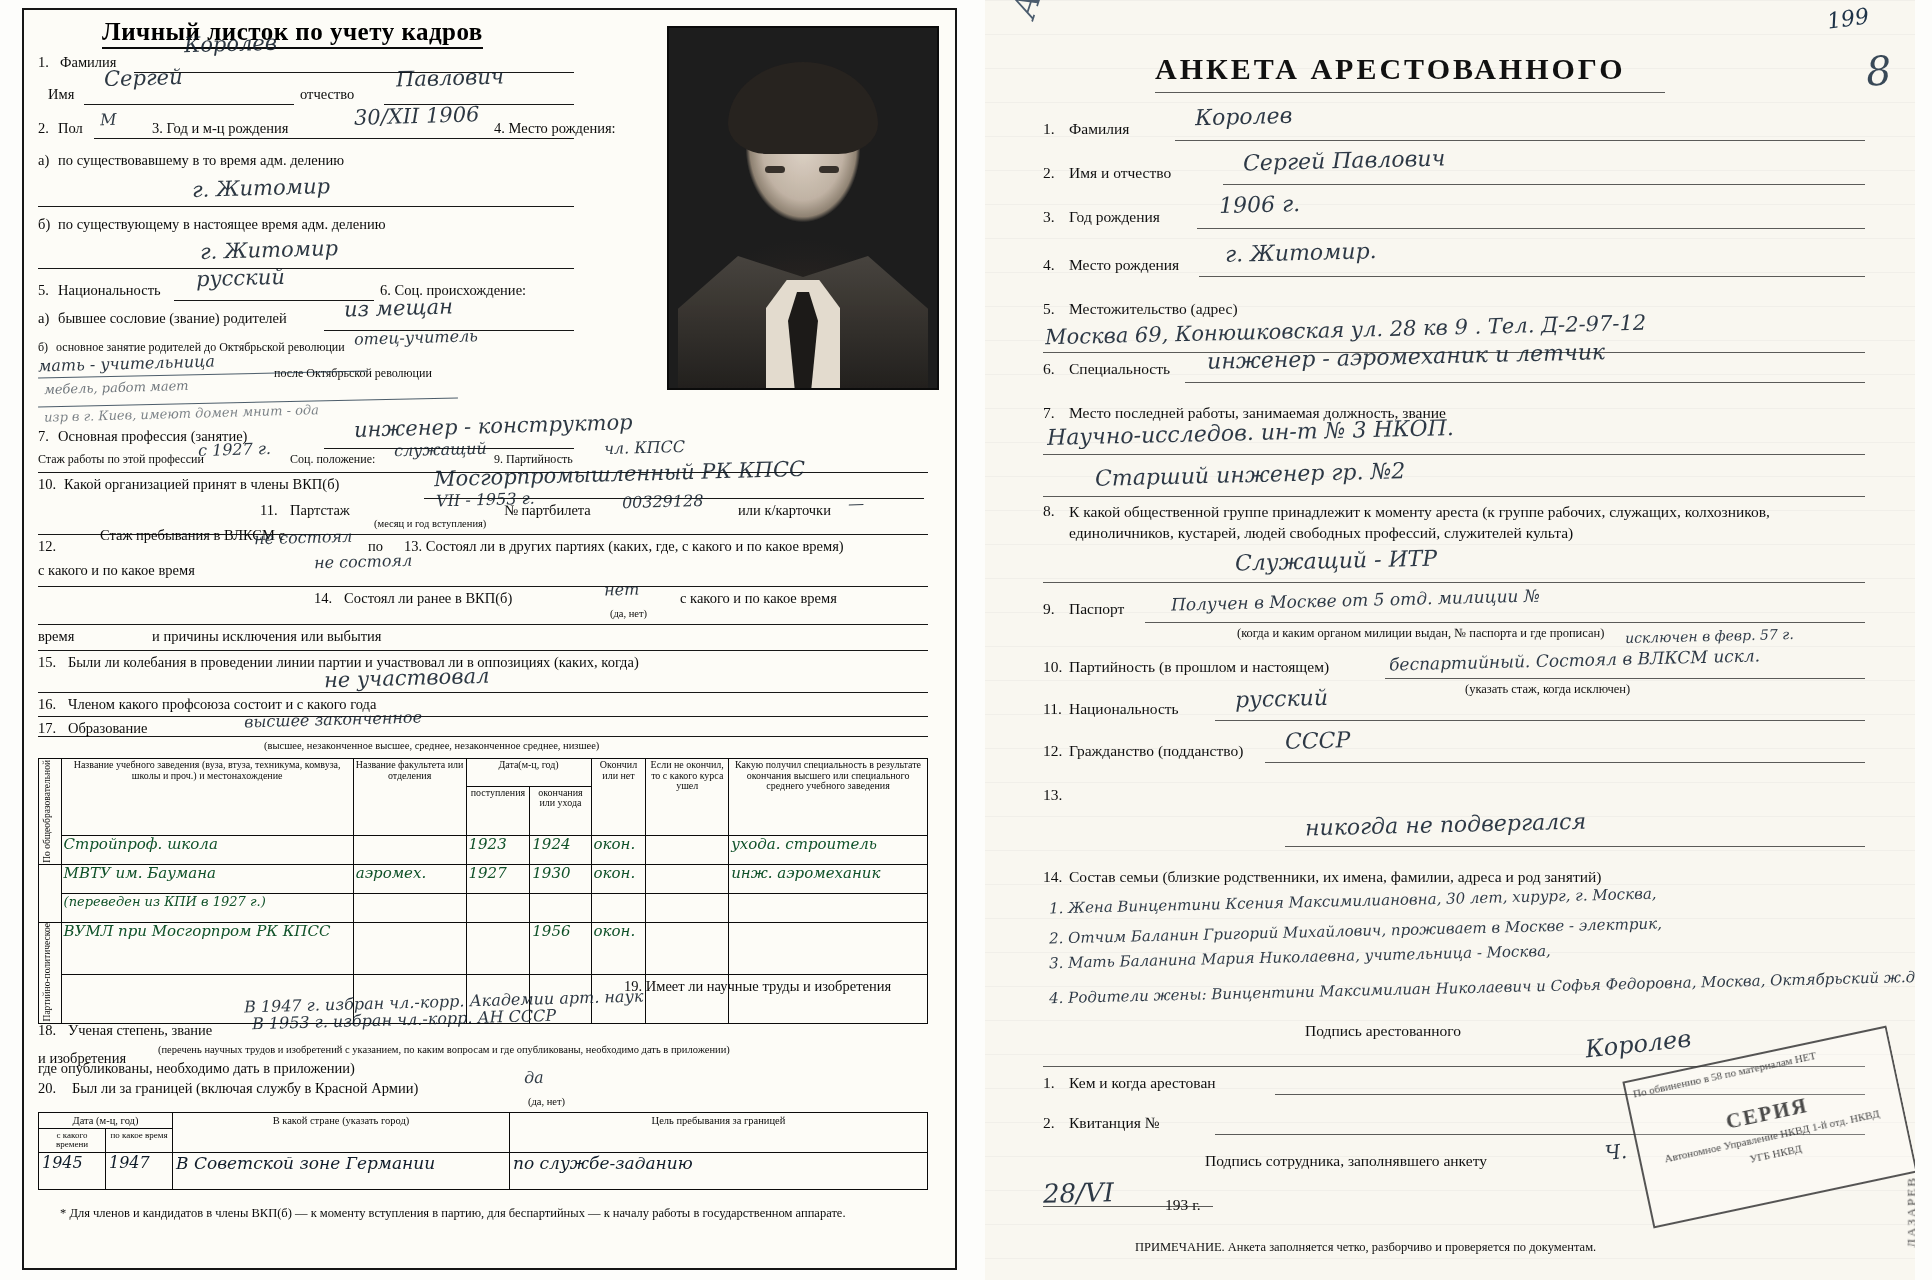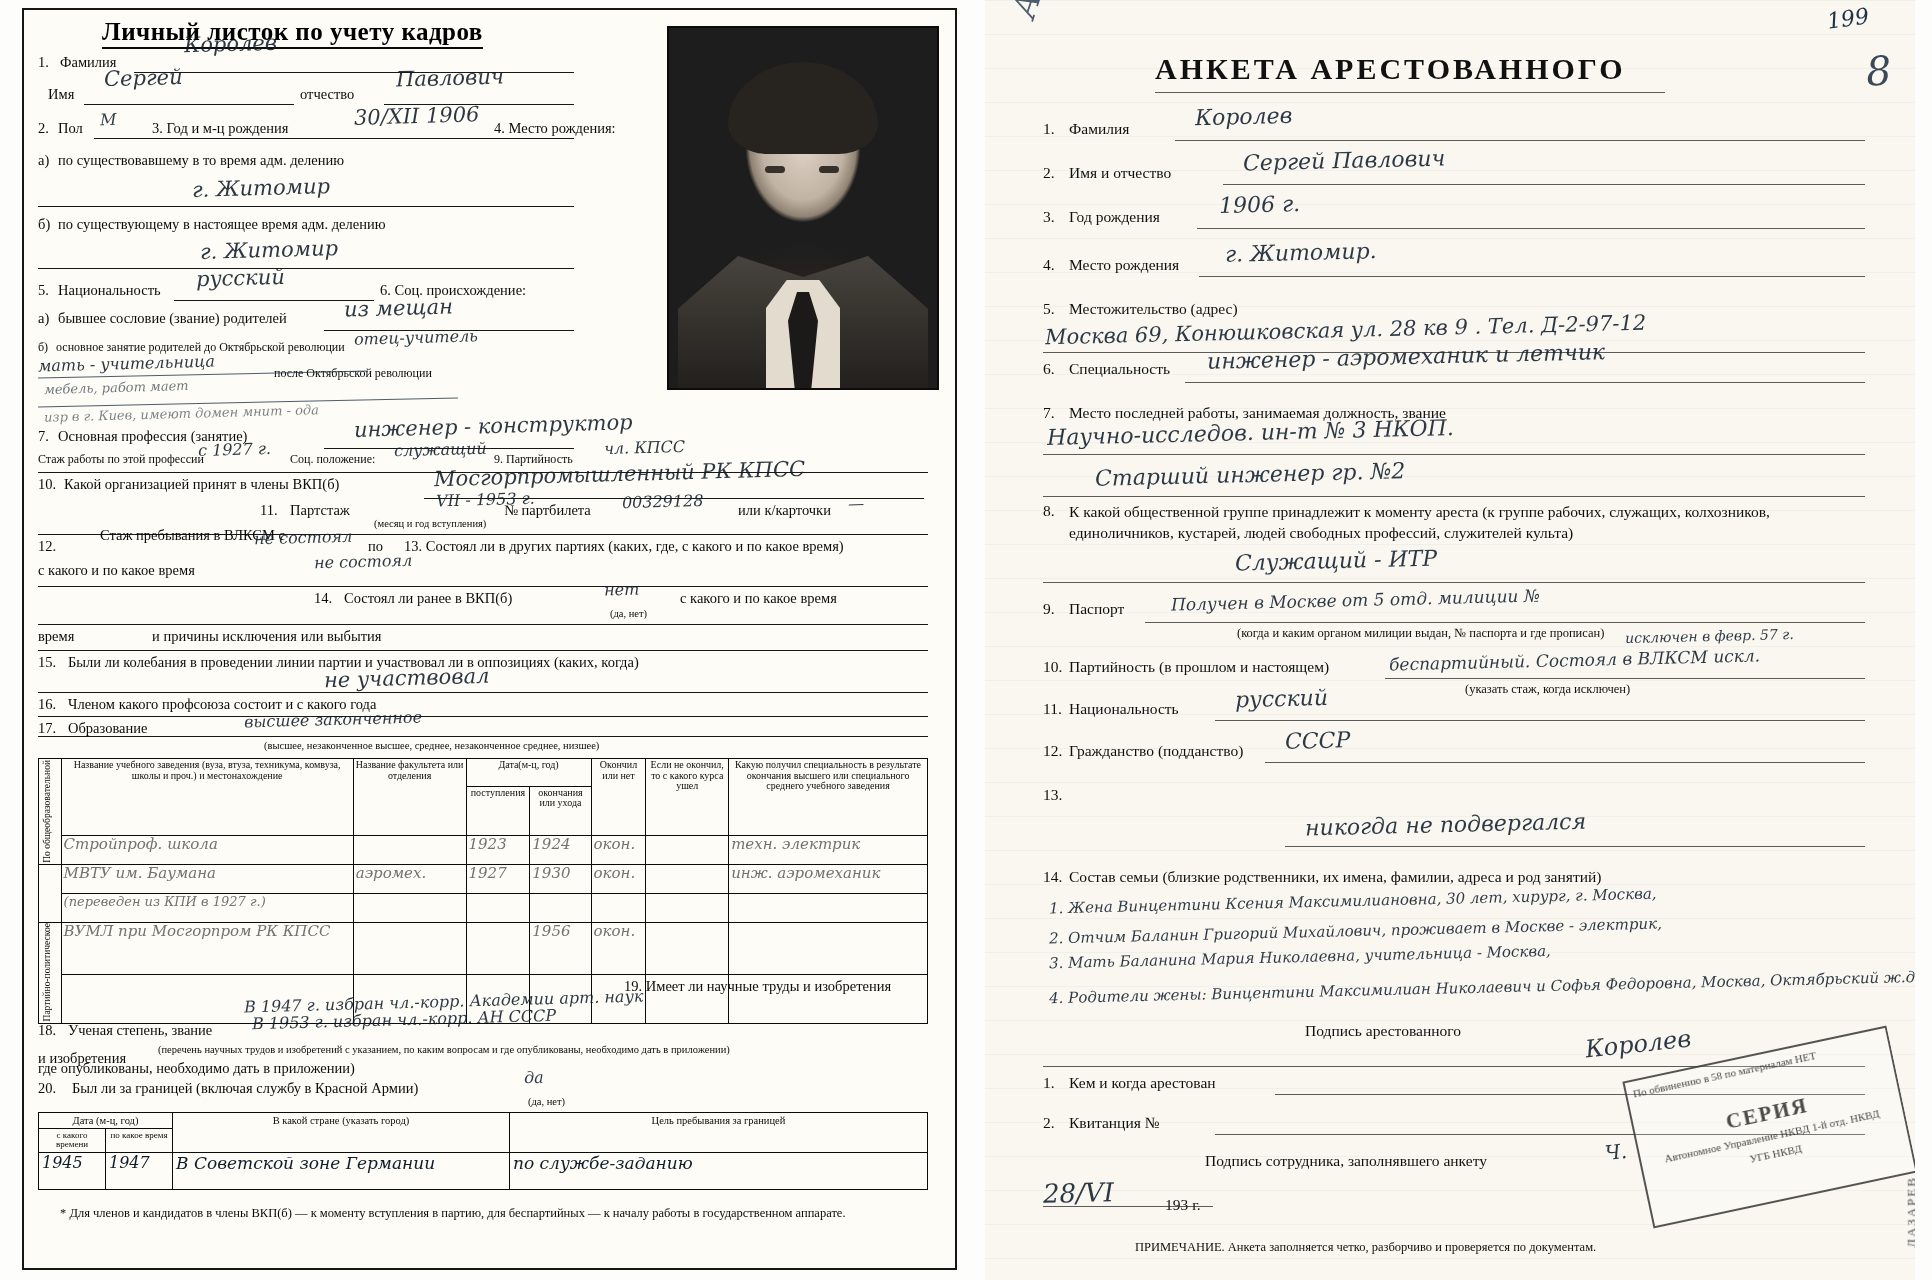--- a/index.html
+++ b/index.html
@@ -154,21 +154,21 @@
     text-align: center;
     font-size: 9.5px;
     width: 18px;
     white-space: nowrap;
   }
   .tbl td.cell { height: 26px; }
   .tbl .hwc {
     font-family: "DejaVu Serif", serif;
     font-style: italic;
     font-size: 15px;
-    color: #737373;
+    color: #14532d;
     white-space: nowrap;
   }
 
   .tbl2 {
     position: absolute;
     left: 14px;
     top: 1078px;
     width: 890px;
     border: 1.6px solid #111;
     border-collapse: collapse;
@@ -476,21 +476,21 @@
         <th style="width:52px;">поступления</th>
         <th style="width:52px;">окончания или ухода</th>
       </tr>
       <tr>
         <td class="cell"><span class="hwc">Стройпроф. школа</span></td>
         <td class="cell"><span class="hwc"></span></td>
         <td class="cell"><span class="hwc">1923</span></td>
         <td class="cell"><span class="hwc">1924</span></td>
         <td class="cell"><span class="hwc">окон.</span></td>
         <td class="cell"><span class="hwc"></span></td>
-        <td class="cell"><span class="hwc">техн. электрик</span></td>
+        <td class="cell"><span class="hwc">ухода. строитель</span></td>
       </tr>
       <tr>
         <td rowspan="2" class="vert"></td>
         <td class="cell"><span class="hwc">МВТУ им. Баумана</span></td>
         <td class="cell"><span class="hwc">аэромех.</span></td>
         <td class="cell"><span class="hwc">1927</span></td>
         <td class="cell"><span class="hwc">1930</span></td>
         <td class="cell"><span class="hwc">окон.</span></td>
         <td class="cell"><span class="hwc"></span></td>
         <td class="cell"><span class="hwc">инж. аэромеханик</span></td>

